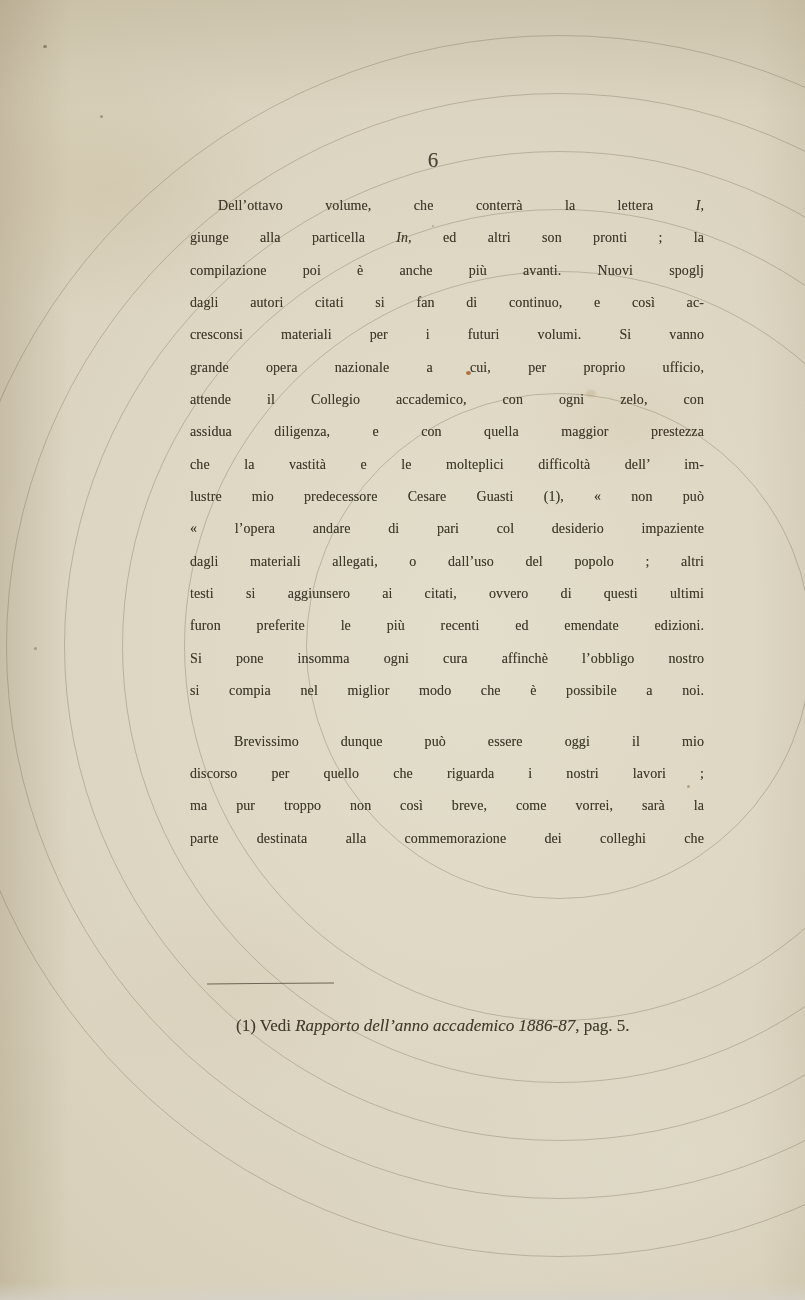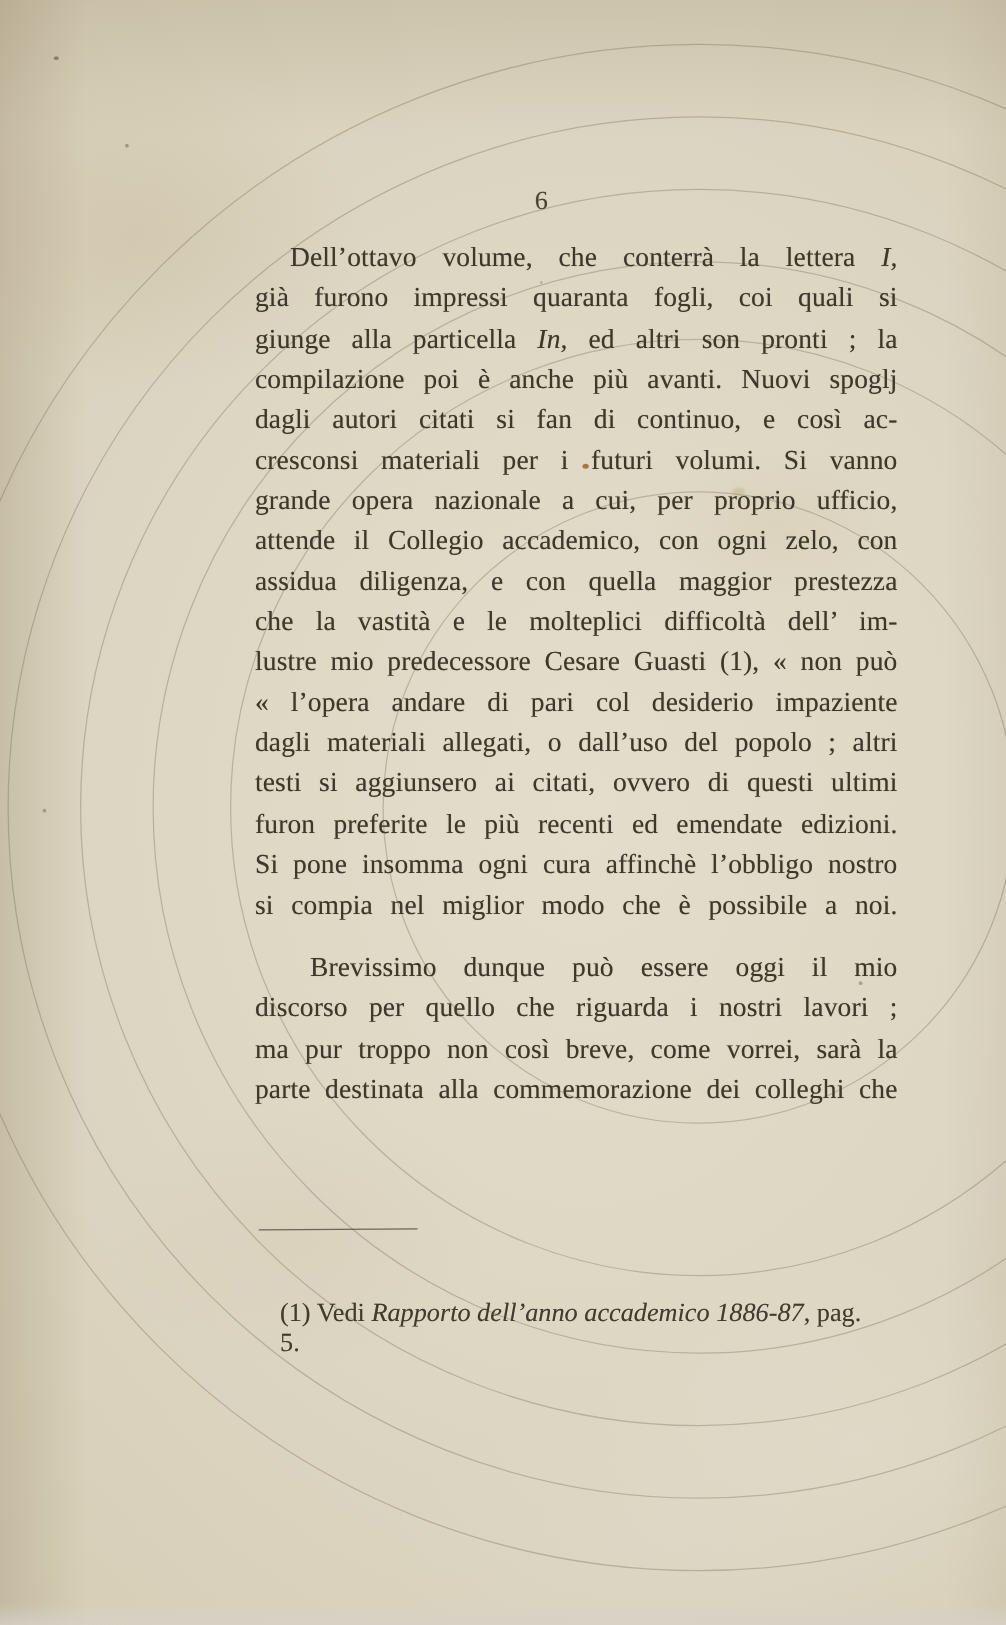--- a/index.html
+++ b/index.html
@@ -53,22 +53,22 @@
   .pagenum {
     position: absolute;
     left: 408px; top: 148px; width: 50px;
     text-align: center;
     font-size: 21px;
     color: rgba(62,56,42,0.88);
     text-shadow: 0 0 0.6px rgba(62,56,42,0.4);
   }
   .textblock {
     position: absolute;
-    left: 204px; top: 190px; width: 514px;
-    font-size: 22px;
+    left: 190px; top: 190px; width: 514px;
+    font-size: 14px;
     line-height: 32.35px;
     letter-spacing: 0.1px;
     color: #3e382a;
     text-shadow: 0 0 0.6px rgba(62,56,42,0.45);
   }
   .paragraph { margin: 0; }
   .line {
     text-align: justify;
     text-align-last: justify;
     -moz-text-align-last: justify;
@@ -78,26 +78,25 @@
   .paragraph:nth-child(2) .line.first { text-indent: 44px; margin-top: 18px; }
 
   .footnote-rule {
     position: absolute;
     left: 207px; top: 983px; width: 127px; height: 0;
     border-top: 1.4px solid rgba(66,58,44,0.72);
     transform: rotate(-0.4deg);
   }
   .footnote {
     position: absolute;
-    left: 224px; top: 1014px; width: 470px;
-    font-size: 21px;
+    left: 236px; top: 1014px; width: 470px;
+    font-size: 17px;
     line-height: 24px;
     color: #423c2e;
     text-shadow: 0 0 0.5px rgba(62,56,42,0.4);
-    margin-top: 24px;
   }
   .footnote i, .textblock i { font-style: italic; }
   .bottom-edge {
     position: absolute; left: 0; bottom: 0; width: 805px; height: 18px;
     background: linear-gradient(to bottom, rgba(214,211,200,0), rgba(213,210,200,0.75));
     pointer-events: none;
   }
 </style>
 </head>
 <body>
@@ -118,21 +117,20 @@
   <div class="speck s4"></div>
   <div class="speck s5"></div>
   <div class="speck s6"></div>
   <div class="speck s7"></div>
 
   <div class="pagenum">6</div>
 
   <div class="textblock" style="color: rgb(62, 56, 42);">
       <div class="paragraph">
         <div class="line first"><span>Dell’ottavo volume, che conterrà la lettera </span><i>I,</i></div>
-        <div class="line"><span>già furono impressi quaranta fogli, coi quali si</span></div>
         <div class="line"><span>giunge alla particella </span><i>In,</i><span> ed altri son pronti ; la</span></div>
         <div class="line"><span>compilazione poi è anche più avanti. Nuovi spoglj</span></div>
         <div class="line"><span>dagli autori citati si fan di continuo, e così ac-</span></div>
         <div class="line"><span>cresconsi materiali per i futuri volumi. Si vanno</span></div>
         <div class="line"><span>grande opera nazionale a cui, per proprio ufficio,</span></div>
         <div class="line"><span>attende il Collegio accademico, con ogni zelo, con</span></div>
         <div class="line"><span>assidua diligenza, e con quella maggior prestezza</span></div>
         <div class="line"><span>che la vastità e le molteplici difficoltà dell’ im-</span></div>
         <div class="line"><span>lustre mio predecessore Cesare Guasti (1), « non può</span></div>
         <div class="line"><span>« l’opera andare di pari col desiderio impaziente</span></div>

